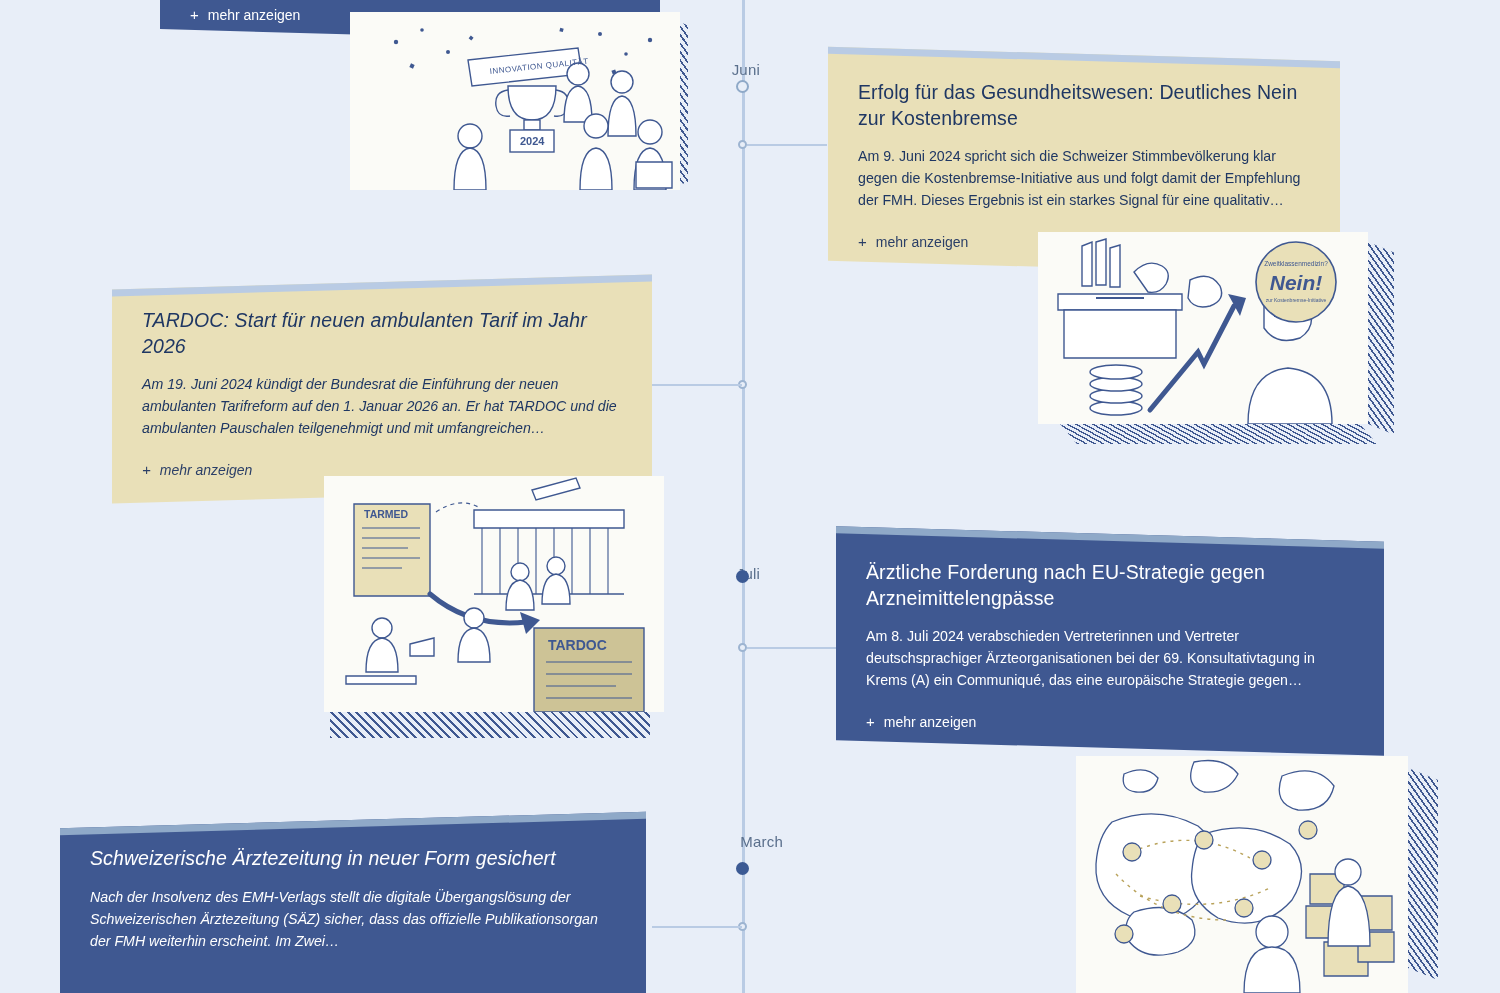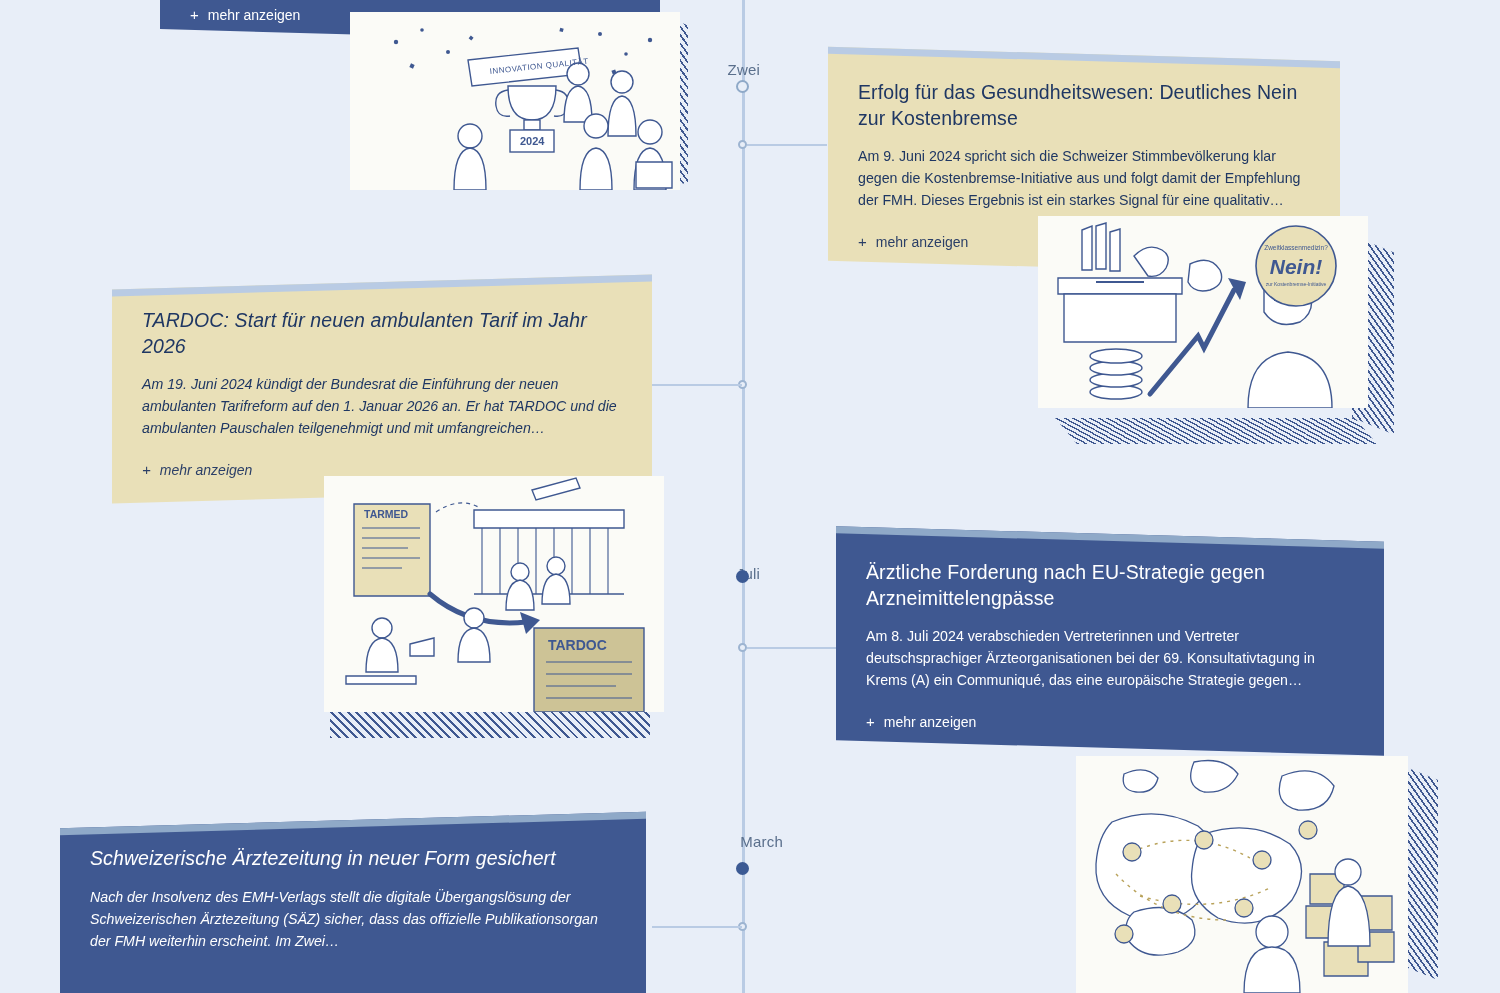--- a/index.html
+++ b/index.html
@@ -117,21 +117,21 @@
   .shadow-hatch {
     position: absolute;
     background-image: repeating-linear-gradient(45deg, #3f5891 0 2px, transparent 2px 6px);
   }
 </style>
 </head>
 <body>
 
 <div class="spine"></div>
 
-<div class="month-label" style="left:760px; top:61px;">Zwei</div>
+<div class="month-label" style="left:760px; top:61px;">Juni</div>
 <div class="month-dot" style="top:80px;"></div>
 
 <div class="month-label" style="left:760px; top:549px;margin-top:16px;">Juli</div>
 <div class="month-dot filled" style="top:570px;"></div>
 
 <div class="month-label" style="left:783px; top:833px;">March</div>
 <div class="month-dot filled" style="top:862px;"></div>
 
 <div class="node-dot" style="top:140px;"></div>
 <div class="connector" style="left:747px; top:144px; width:80px;"></div>
@@ -207,21 +207,21 @@
     <p>Am 9. Juni 2024 spricht sich die Schweizer Stimmbevölkerung klar gegen die Kostenbremse-Initiative aus und folgt damit der Empfehlung der FMH. Dieses Ergebnis ist ein starkes Signal für eine qualitativ…</p>
     <div class="more">
       <span class="plus">+</span>
       <span>mehr anzeigen</span>
     </div>
   </div>
 </div>
 
 <div class="shadow-hatch" style="left:1352px; top:244px; width:42px; height:182px; transform:skewY(22deg);"></div>
 <div class="shadow-hatch" style="left:1066px; top:418px; width:300px; height:26px; transform:skewX(40deg);"></div>
-<div class="illu" style="left:1038px; top:216px; width:330px; height:192px;">
+<div class="illu" style="left:1038px; top:232px; width:330px; height:192px;">
   <svg width="330" height="192" viewBox="0 0 330 192">
     <g fill="none" stroke="#3f5891" stroke-width="1.4">
 
       <path d="M20 62 h124 v16 h-124 z" fill="#ffffff"></path>
       <path d="M26 78 h112 v48 h-112 z" fill="#ffffff"></path>
       <path d="M58 66 h48" stroke-width="2"></path>
 
       <path d="M44 14 l10 -4 v44 h-10 z" fill="#ffffff"></path>
       <path d="M58 10 l10 -3 v46 h-10 z" fill="#ffffff"></path>
       <path d="M72 16 l10 -3 v42 h-10 z" fill="#ffffff"></path>

